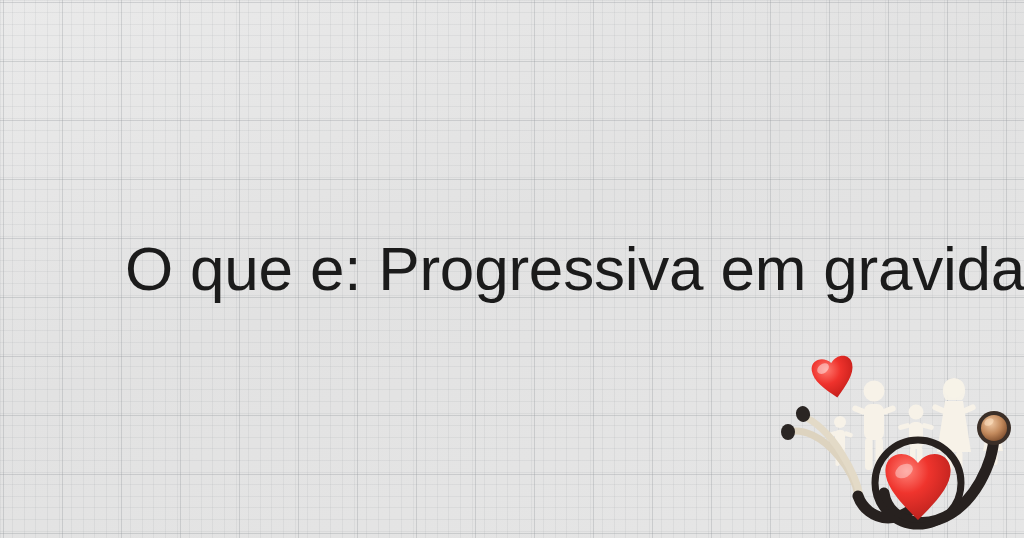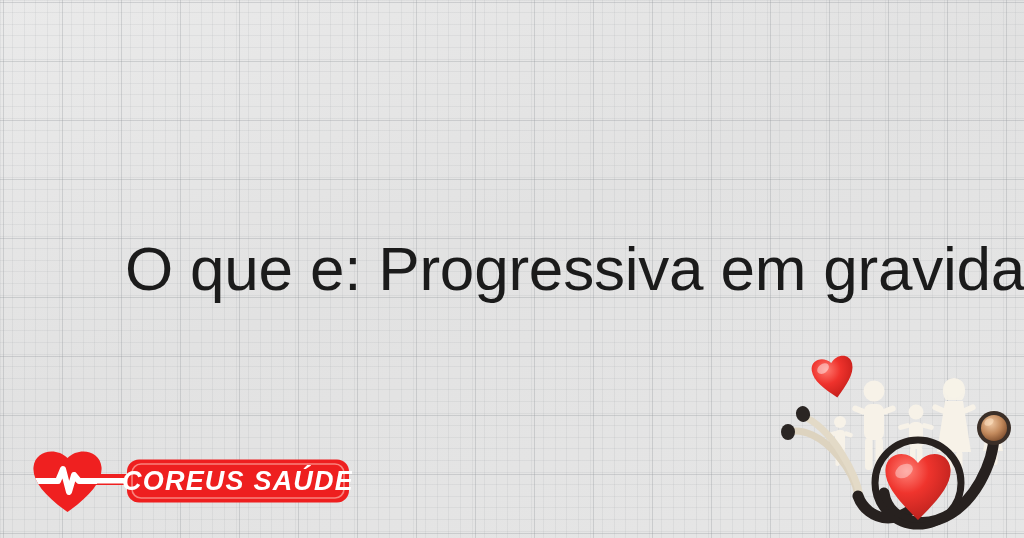--- a/index.html
+++ b/index.html
@@ -81,55 +81,20 @@
   }
   #health-artwork svg { display: block; }
 </style>
 </head>
 <body>
 
 <div id="canvas">
 
   <div id="headline">O que e: Progressiva em gravida</div>
 
-  <div id="brand-logo">
-    <svg width="325" height="68" viewBox="0 0 325 68" xmlns="http://www.w3.org/2000/svg">
-      <defs>
-        <clipPath id="heartClip">
-          <path d="M40.5 10
-                   C 29 -1.5, 8 2.5, 6.5 19
-                   C 5.2 33, 18 48, 40.5 64
-                   C 63 48, 75.8 33, 74.5 19
-                   C 73 2.5, 52 -1.5, 40.5 10 Z"></path>
-        </clipPath>
-      </defs>
-
-      <rect x="62" y="26" width="50" height="11" fill="#ef2020"></rect>
-
-      <g>
-        <path d="M40.5 10
-                 C 29 -1.5, 8 2.5, 6.5 19
-                 C 5.2 33, 18 48, 40.5 64
-                 C 63 48, 75.8 33, 74.5 19
-                 C 73 2.5, 52 -1.5, 40.5 10 Z" fill="#ef2020"></path>
-
-        <g clip-path="url(#heartClip)">
-          <polyline points="2,33 26,33 31,33 36,21 42,44 47,27 52,33 78,33" fill="none" stroke="#ffffff" stroke-width="6" stroke-linejoin="round" stroke-linecap="round"></polyline>
-        </g>
-      </g>
-
-      <rect x="62" y="30" width="52" height="5.5" fill="#ffffff"></rect>
-
-      <g>
-        <rect x="100" y="11.5" width="222" height="43" rx="12" ry="12" fill="#ee1f1f"></rect>
-        <rect x="105" y="16" width="212" height="34" rx="9" ry="9" fill="none" stroke="#f9837c" stroke-width="1.6"></rect>
-        <text id="brand-text" x="211" y="41.5" text-anchor="middle" font-family="Liberation Sans, sans-serif" font-size="27" font-weight="bold" font-style="italic" letter-spacing="1.2" fill="#ffffff">COREUS SAÚDE</text>
-      </g>
-    </svg>
-  </div>
 
   <div id="health-artwork">
     <svg width="244" height="188" viewBox="0 0 244 188" xmlns="http://www.w3.org/2000/svg">
       <defs>
         <radialGradient id="gHeartSm" cx="35%" cy="28%" r="78%">
           <stop offset="0%" stop-color="#ff7a70"></stop>
           <stop offset="45%" stop-color="#ef322c"></stop>
           <stop offset="100%" stop-color="#bf1c18"></stop>
         </radialGradient>
         <radialGradient id="gHeartLg" cx="33%" cy="26%" r="80%">

